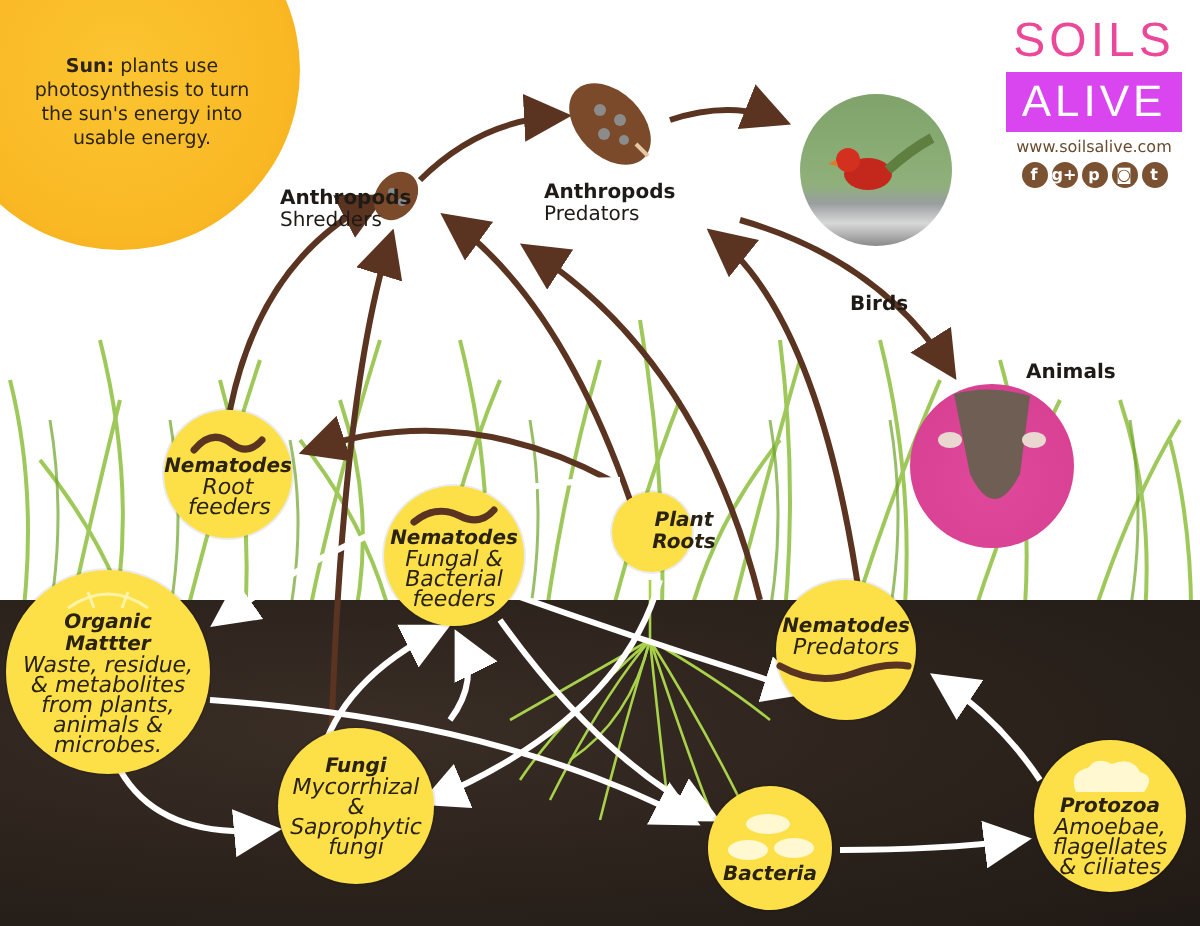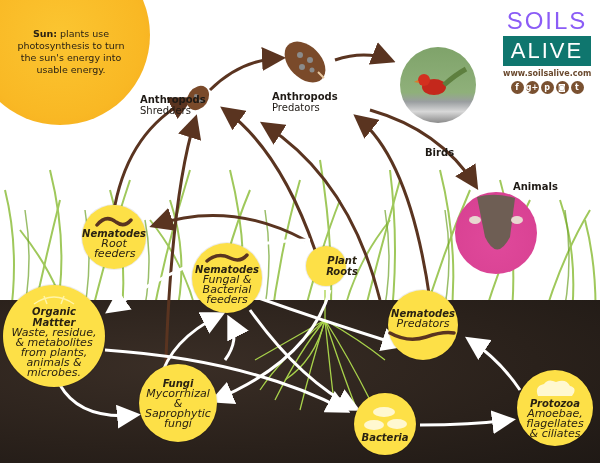--- a/index.html
+++ b/index.html
@@ -11,23 +11,23 @@
     background: radial-gradient(circle at 50% 50%, #fbc531 0%, #f9b824 65%, #f4a81c 100%); }
   .sun-text { position:absolute; left:16px; top:28px; width:110px; text-align:center; font-size:9.5px; line-height:12px; color:#2b2314; }
   .sun-text b { font-weight:bold; }
   .node { position:absolute; border-radius:50%; background:#fde047; color:#2a2212; text-align:center;
     display:flex; flex-direction:column; justify-content:center; align-items:center; box-shadow:0 0 0 1px rgba(0,0,0,0.08);font-style:italic; }
   .node .t { font-weight:bold; font-size:10px; line-height:11px; }
   .node .s { font-size:11px; line-height:10px;text-align:center; }
   .label { position:absolute; color:#1f1a15; font-size:10px; line-height:11px; }
   .label b { font-weight:bold; display:block; }
   .logo { position:absolute; left:503px; top:8px; width:88px; text-align:center; }
-  .logo-soils { font-size:24px; letter-spacing:2px; color:#8b5cf6; font-family:"Liberation Sans", sans-serif; line-height:26px; }
-  .logo-alive { background:#0f766e; color:#fff; font-size:22px; letter-spacing:2px; line-height:30px; margin-top:2px; font-family:"Liberation Sans", sans-serif; }
-  .logo-url { font-size:8px; color:#6b4a2f; margin-top:3px;font-weight:bold; }
+  .logo-soils { font-size:24px; letter-spacing:2px; color:#ec4899; font-family:"Liberation Sans", sans-serif; line-height:26px; }
+  .logo-alive { background:#d946ef; color:#fff; font-size:22px; letter-spacing:2px; line-height:30px; margin-top:2px; font-family:"Liberation Sans", sans-serif; }
+  .logo-url { font-size:8px; color:#6b4a2f; margin-top:3px; }
   .social { display:flex; justify-content:center; gap:2px; margin-top:3px; }
   .social span { width:13px; height:13px; border-radius:50%; background:#7a5131; color:#fff; font-size:8px; line-height:13px; text-align:center; font-weight:bold; }
   .photo { position:absolute; border-radius:50%; overflow:hidden; }
   .birdbg { background: linear-gradient(#7fa36a 0%, #8fb07a 60%, #9a9ea0 72%, #d8d8d8 85%, #8a8a8a 100%); }
   .animalbg { background: radial-gradient(circle at 50% 60%, #e0499b 0%, #d63f90 100%); }
 </style>
 </head>
 <body>
 
 <svg class="layer" viewBox="0 0 600 463">

